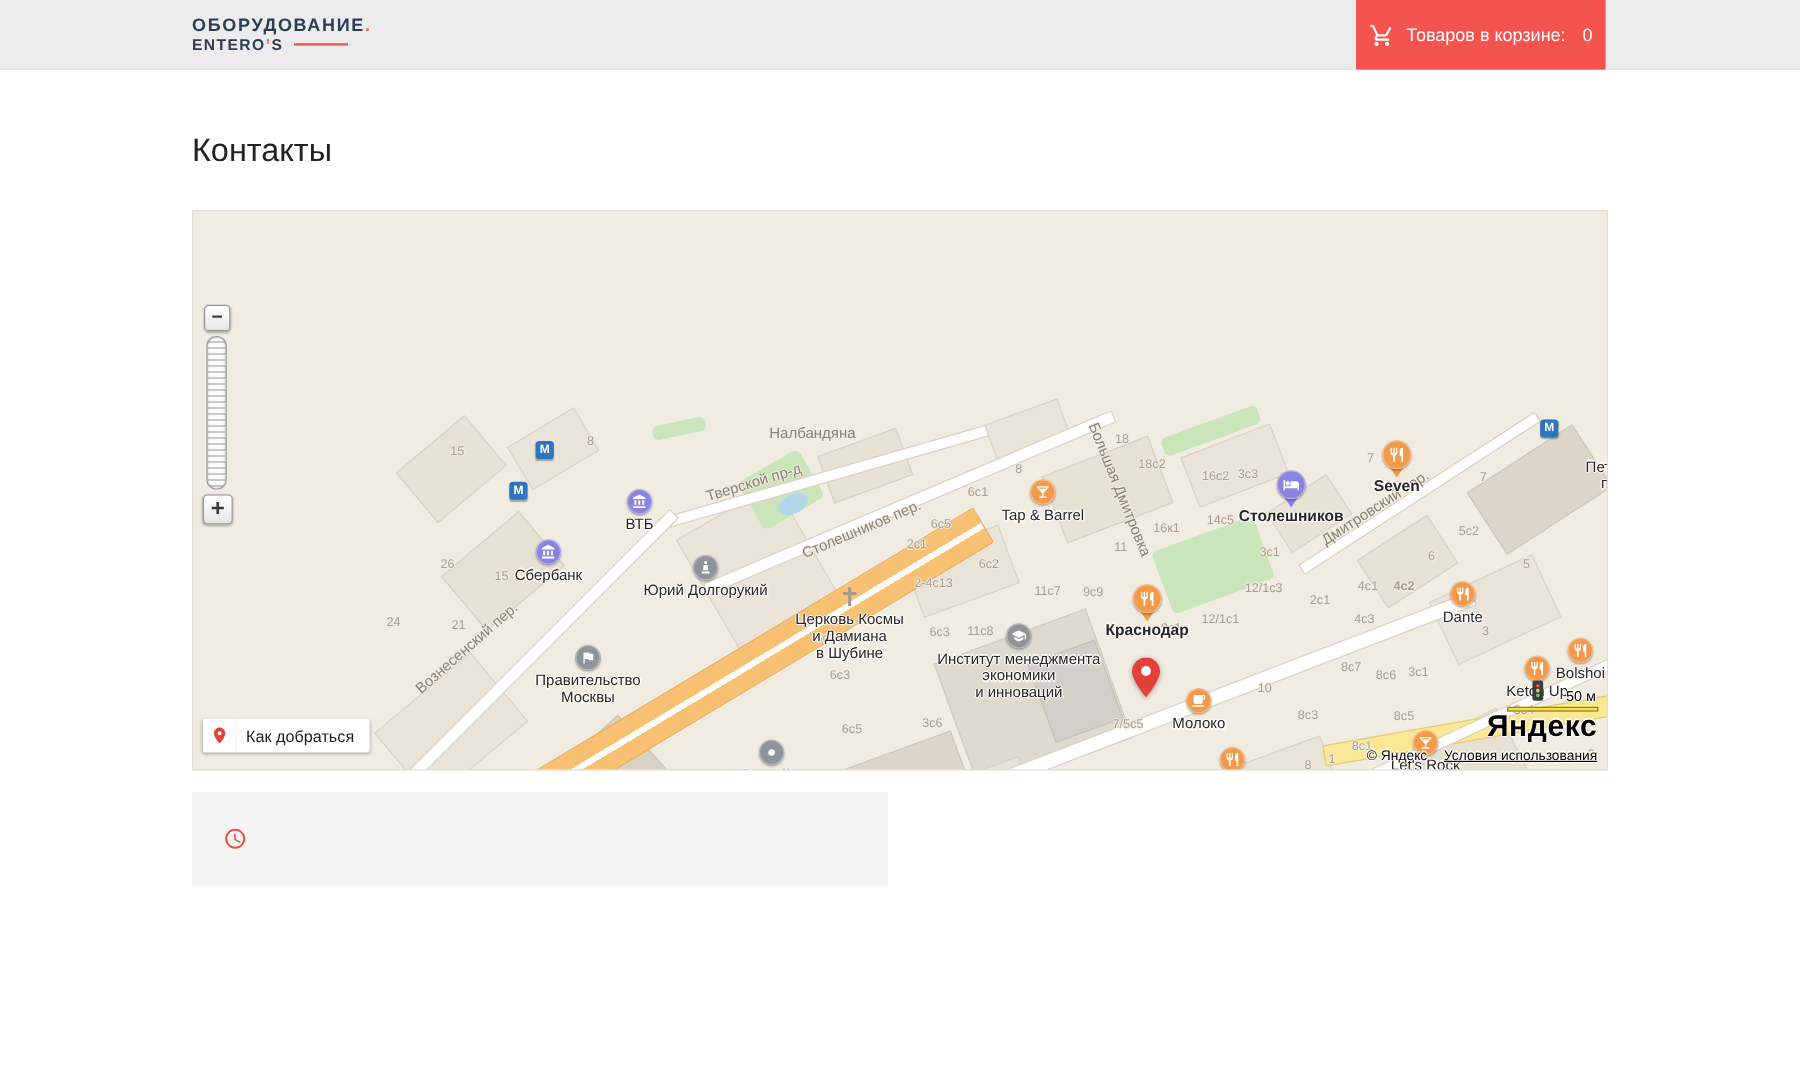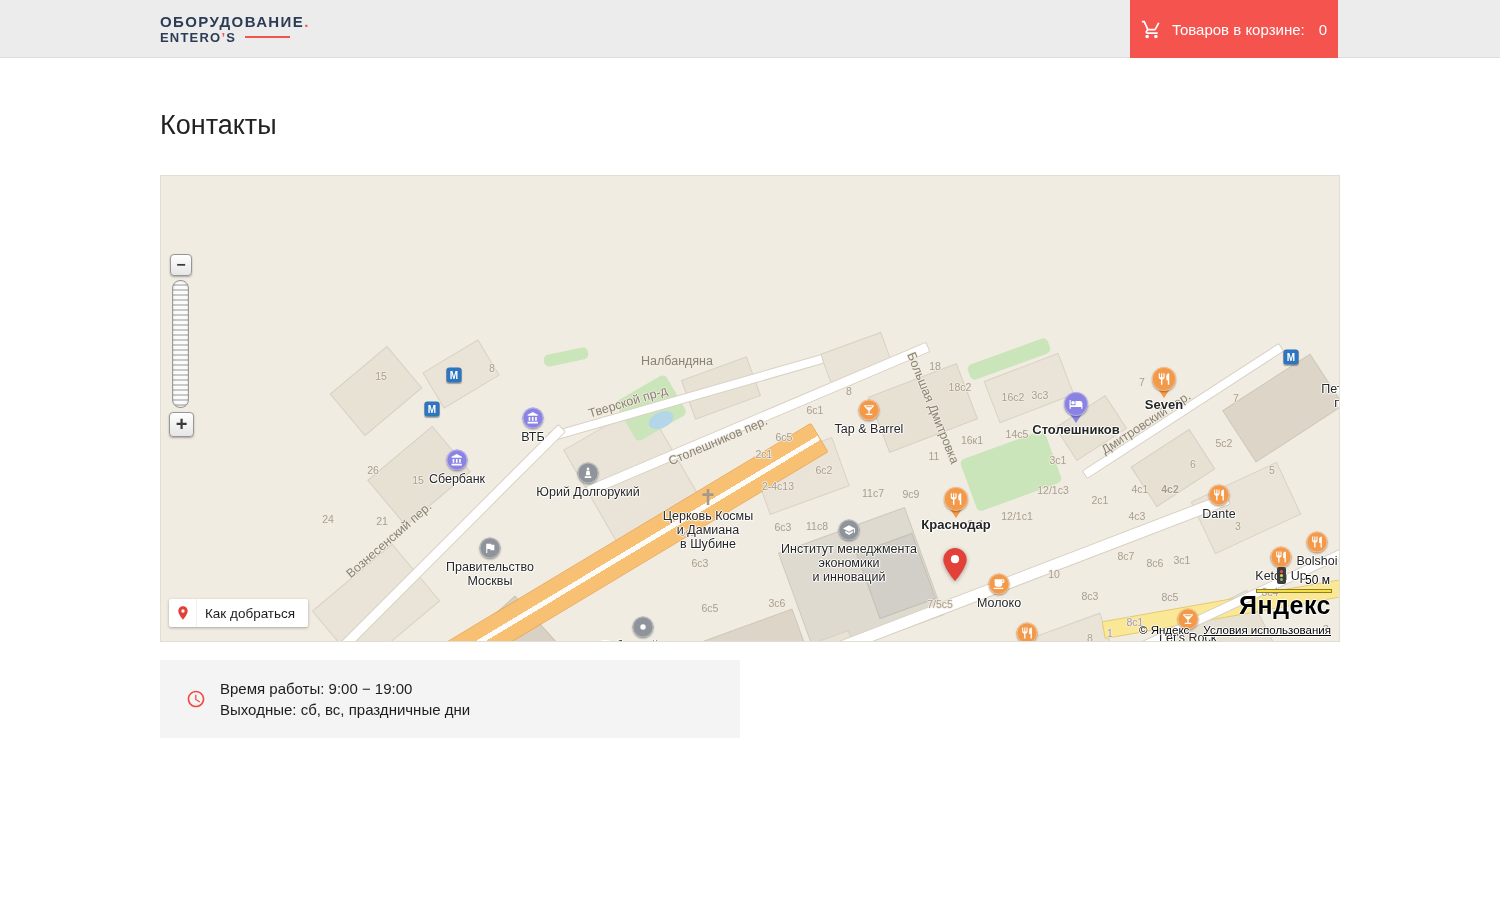--- a/index.html
+++ b/index.html
@@ -472,18 +472,14 @@
     </div>
   </div>
 
 <section class="cards">
   <div class="card">
     <span class="card-ic">
         <svg>
           <use href="#i-clock"></use>
         </svg>
       </span>
-    <div class="card-text">
-      <div>Время работы: 9:00 − 19:00</div>
-      <div>Выходные: сб, вс, праздничные дни</div>
-    </div>
   </div>
 </section>
 
 </body></html>

